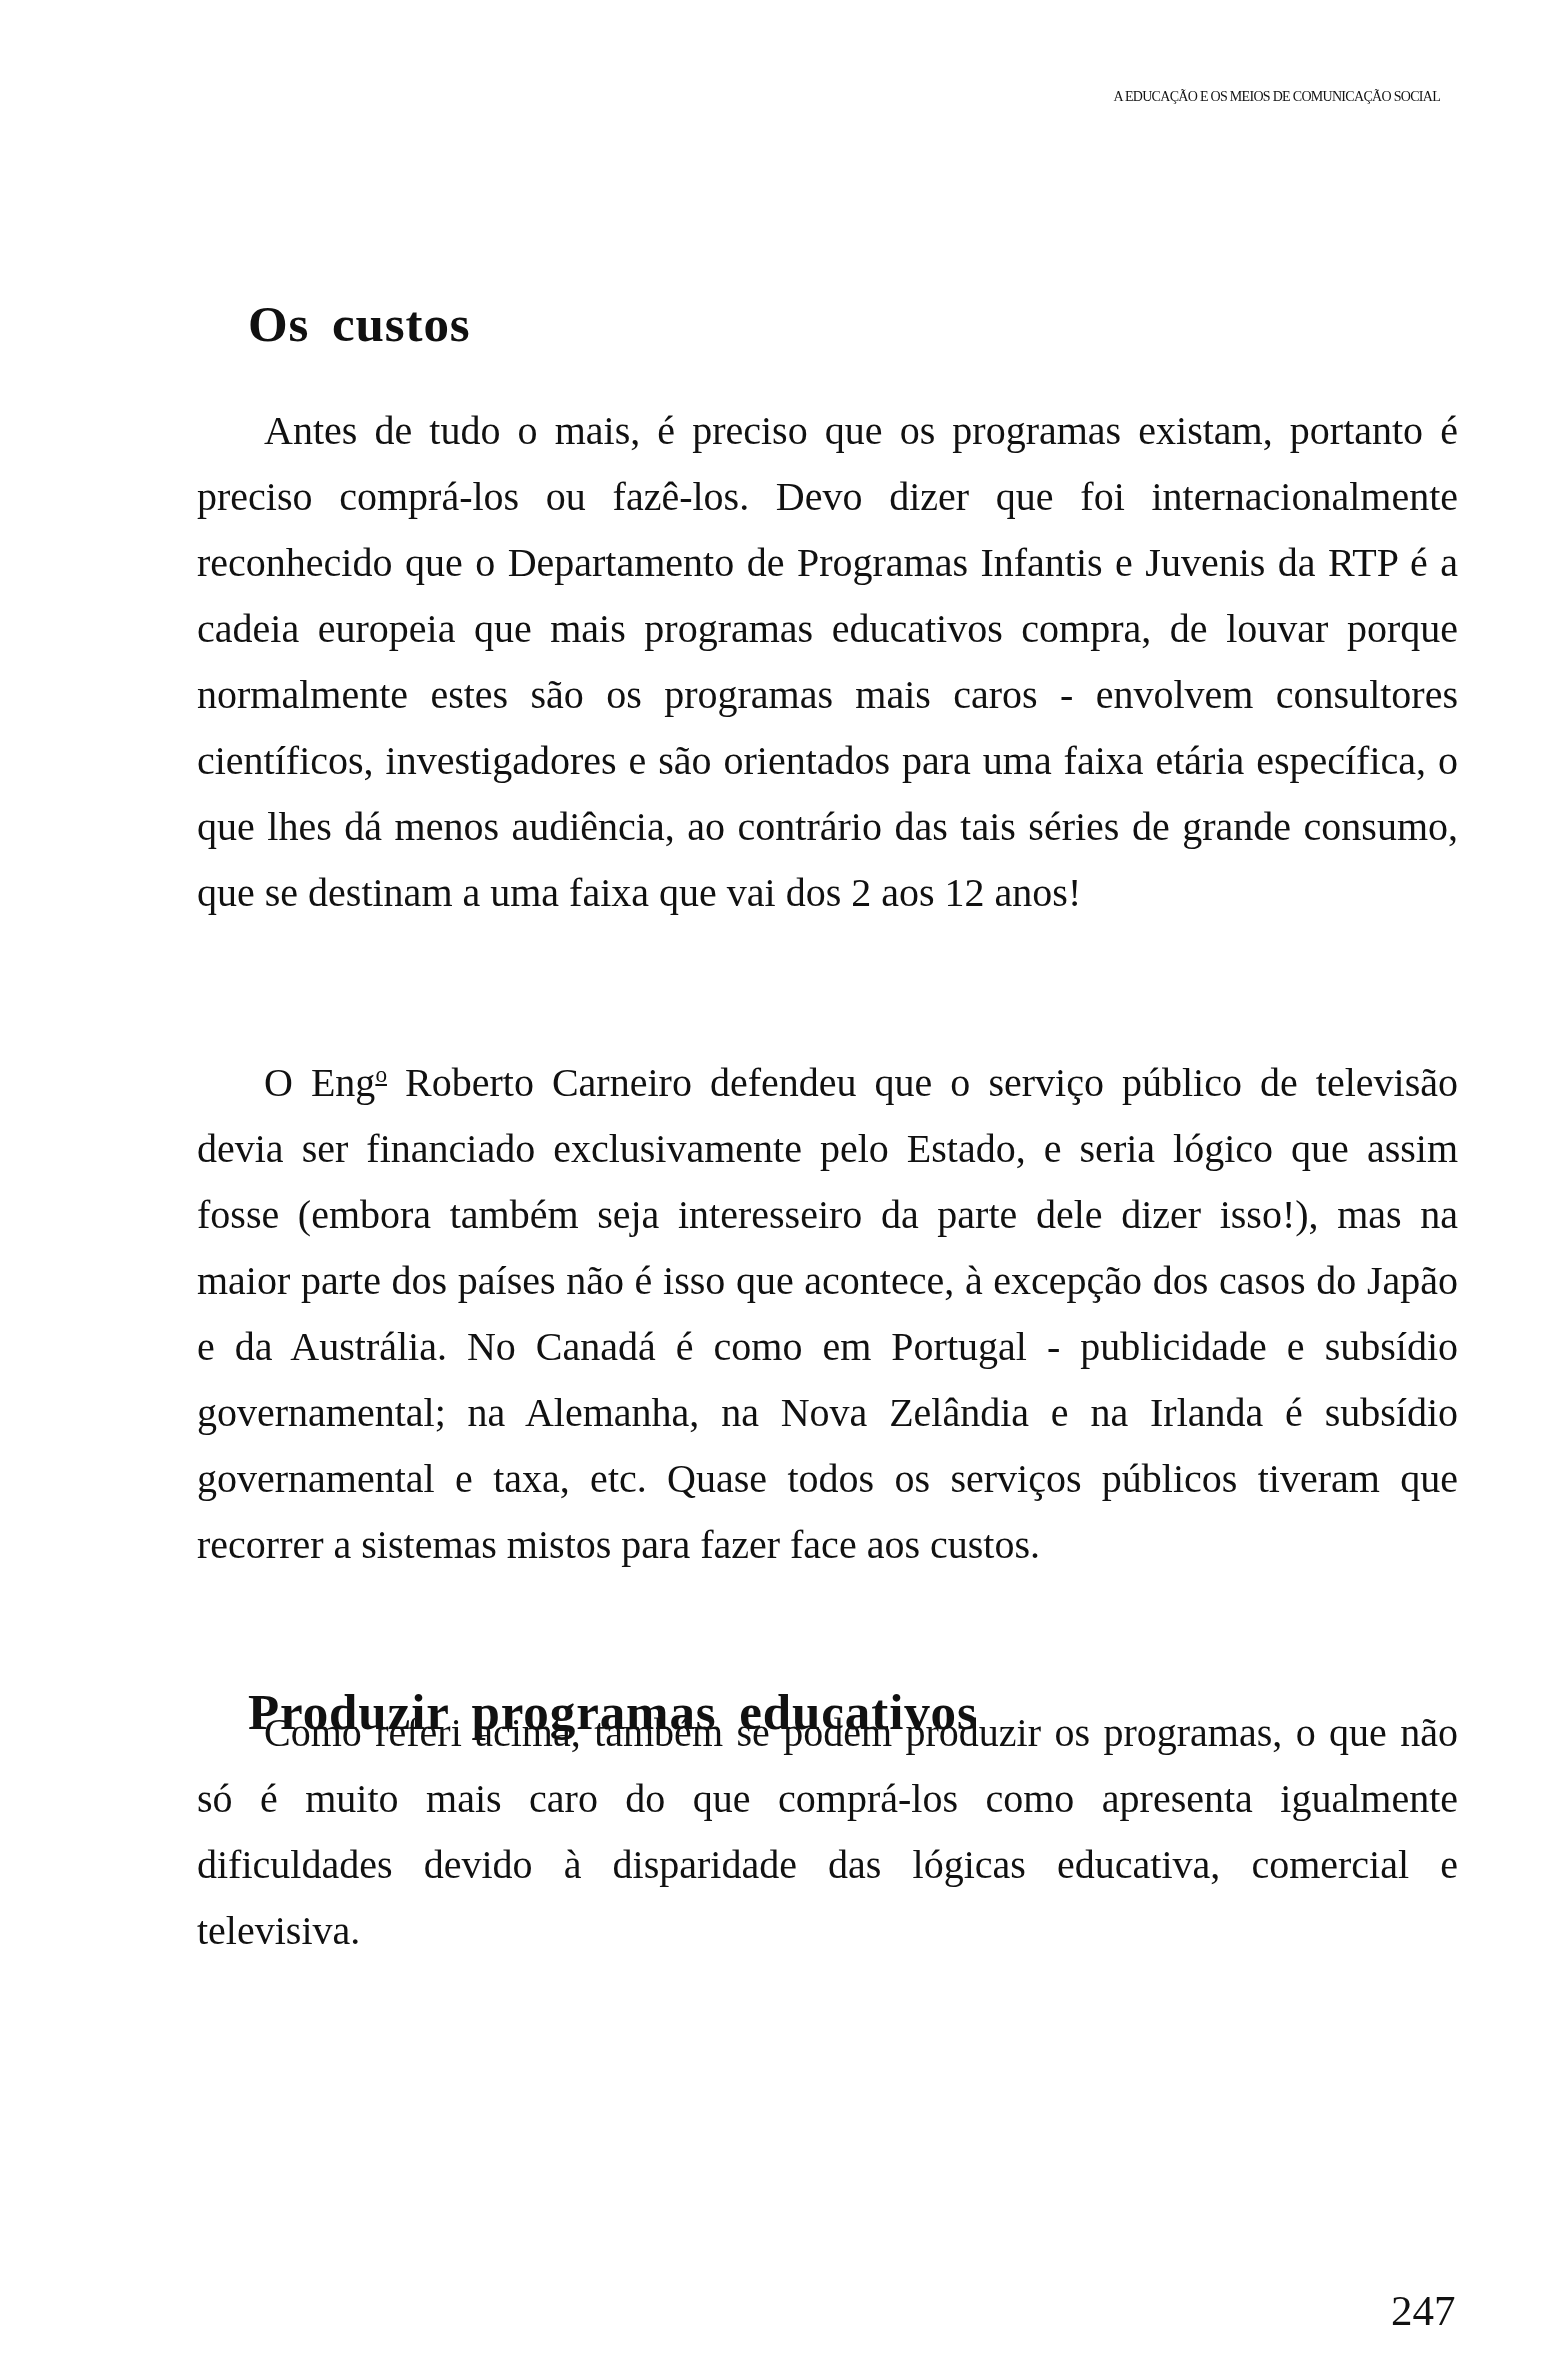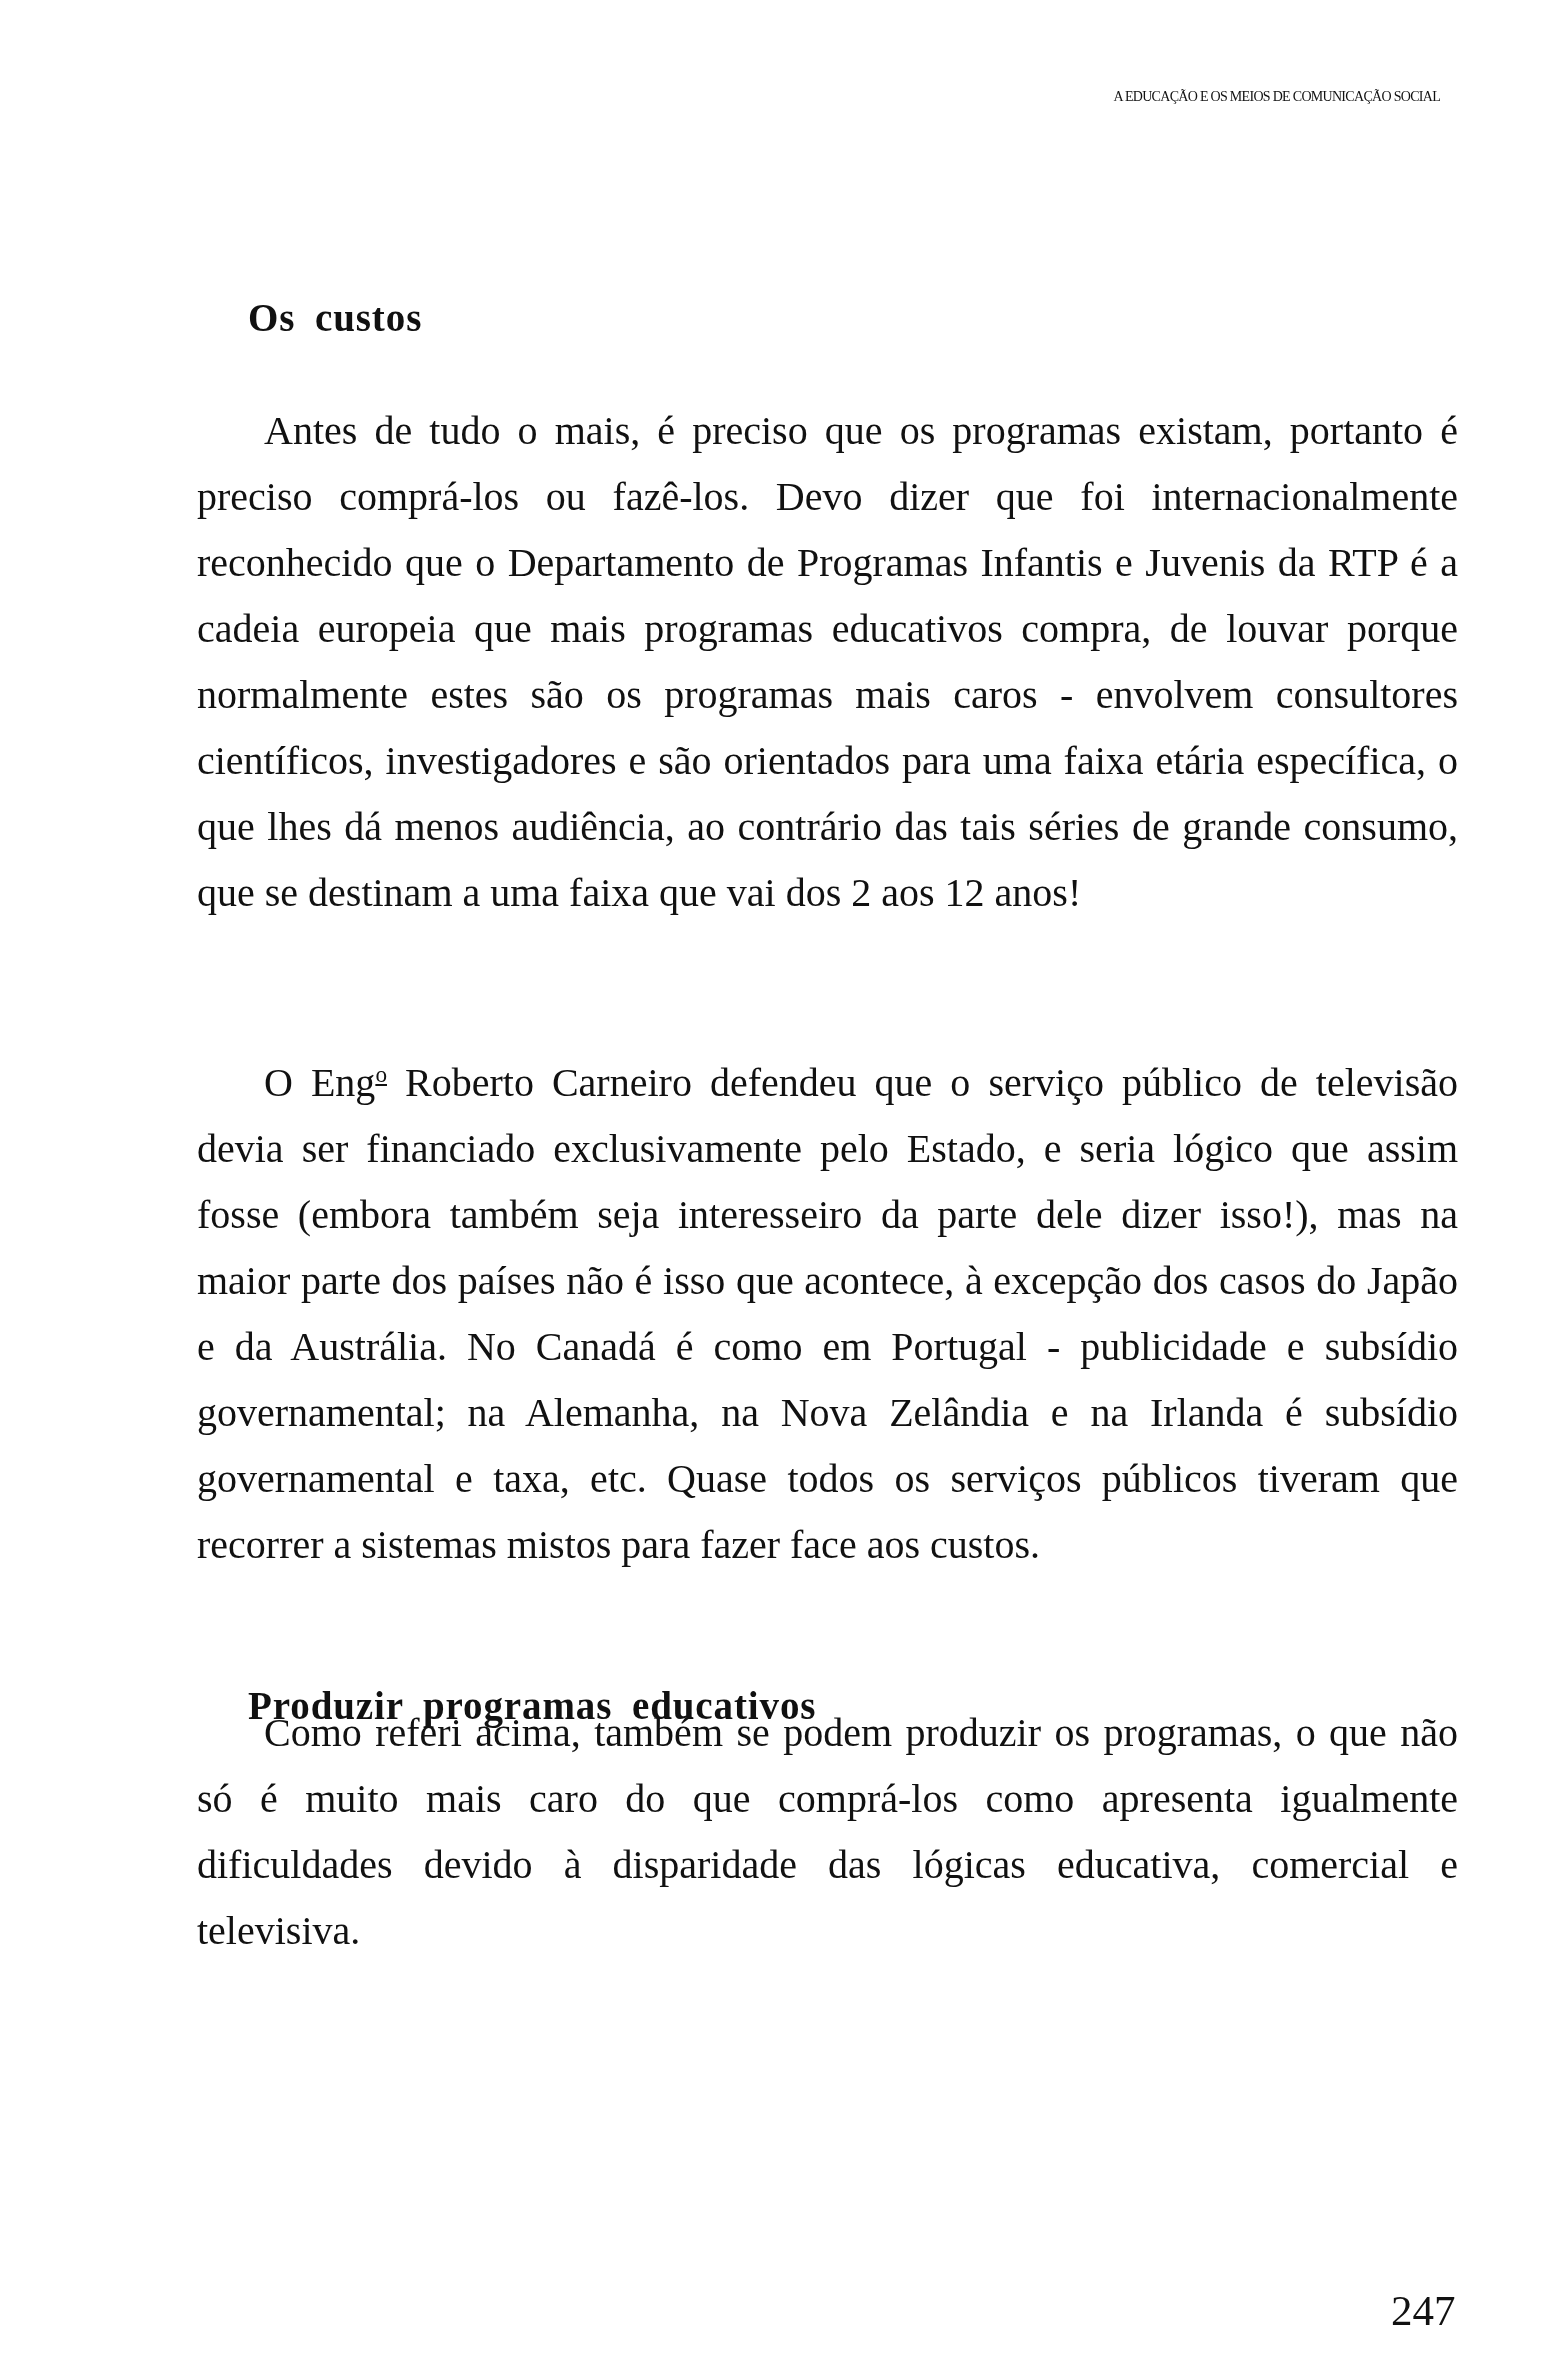--- a/index.html
+++ b/index.html
@@ -29,21 +29,21 @@
     .content {
       position: absolute;
       left: 181px;
       top: 0;
       width: 1261px;
     }
     .heading {
       position: absolute;
       left: 67px;
       font-weight: bold;
-      font-size: 39px;
+      font-size: 51px;
       letter-spacing: 0.9px;
       word-spacing: 9px;
       white-space: nowrap;
     }
     .paragraph {
       position: absolute;
       left: 0;
       width: 1261px;
       font-size: 40px;
       line-height: 66px;

